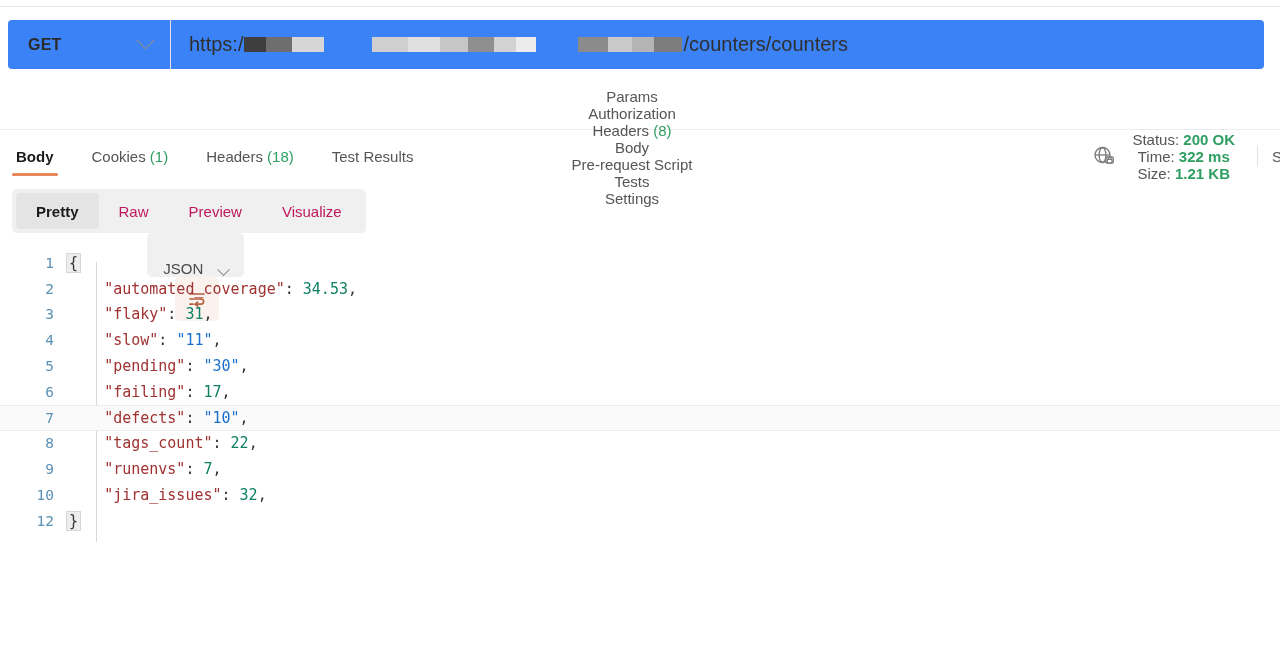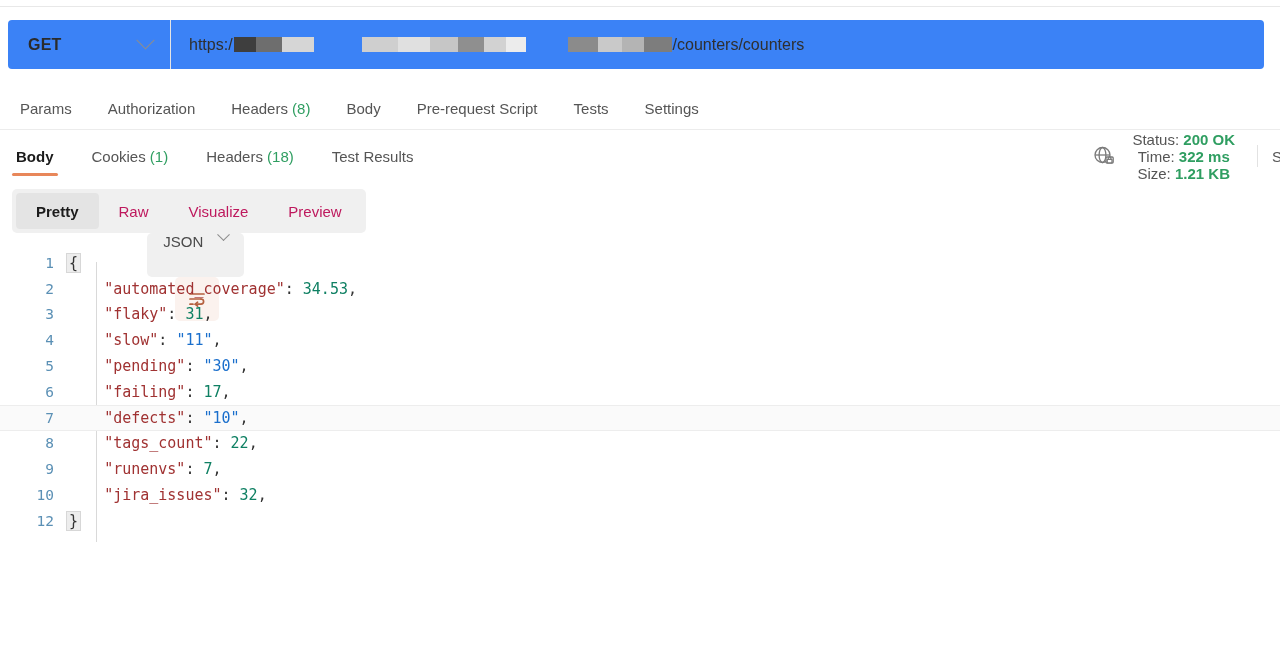--- a/index.html
+++ b/index.html
@@ -51,21 +51,21 @@
     width: 13px; height: 13px;
     border-right: 1.6px solid #8d8d8d;
     border-bottom: 1.6px solid #8d8d8d;
     transform: rotate(45deg) translate(-3px,-3px);
   }
   .url-field {
     flex: 1;
     display: flex;
     align-items: center;
     padding-left: 18px;
-    font-size: 16px;
+    font-size: 20px;
     color: #2f2f2f;
     white-space: nowrap;
     cursor: text;
   }
   .redact {
     display: inline-flex;
     height: 15px;
     vertical-align: middle;
     margin: 0 1px;
   }
@@ -73,20 +73,21 @@
 
   
   .req-tabs {
     position: absolute;
     top: 88px; left: 0;
     width: 1280px; height: 42px;
     display: flex;
     align-items: center;
     padding-left: 20px;
     border-bottom: 1px solid #ececec;
+    flex-direction: column;
   }
   .req-tab {
     font-size: 15px;
     color: #555555;
     margin-right: 36px;
     cursor: pointer;
     white-space: nowrap;
   }
   .req-tab .cnt { color: #2f9e61; }
 
@@ -179,21 +180,21 @@
   }
   .seg-btn.active {
     background: #e4e4e4;
     color: #1b1b1b;
     font-weight: bold;
   }
   .json-sel {
     margin-left: 14px;
     height: 44px;
     display: flex;
-    align-items: flex-start;
+    align-items: flex-end;
     gap: 16px;
     padding: 0 16px;
     background: #f0f0f0;
     border-radius: 5px;
     cursor: pointer;
   }
   .json-sel span { font-size: 15px; color: #4a4a4a; }
   .chev-sm {
     width: 9px; height: 9px;
     border-right: 1.6px solid #8d8d8d;
@@ -337,22 +338,22 @@
       </div>
     <span class="meta-div"></span>
     <span class="meta-cut">Save Response</span>
   </div>
 </div>
 
 <div class="fmt-row">
   <div class="seg" id="fmt-seg">
       <div class="seg-btn active">Pretty</div>
       <div class="seg-btn">Raw</div>
+      <div class="seg-btn">Preview</div>
       <div class="seg-btn">Visualize</div>
-      <div class="seg-btn">Preview</div>
     </div>
   <div class="json-sel">
     <span>JSON</span>
     <span class="chev-sm"></span>
   </div>
   <div class="wrap-btn">
     <svg width="22" height="22" viewBox="0 0 22 22" fill="none" stroke="#b5603f" stroke-width="1.7" stroke-linecap="round">
       <line x1="4" y1="6" x2="18" y2="6"></line>
       <line x1="4" y1="11" x2="15" y2="11"></line>
       <path d="M15 11a2.6 2.6 0 0 1 0 5.2H9.5"></path>

